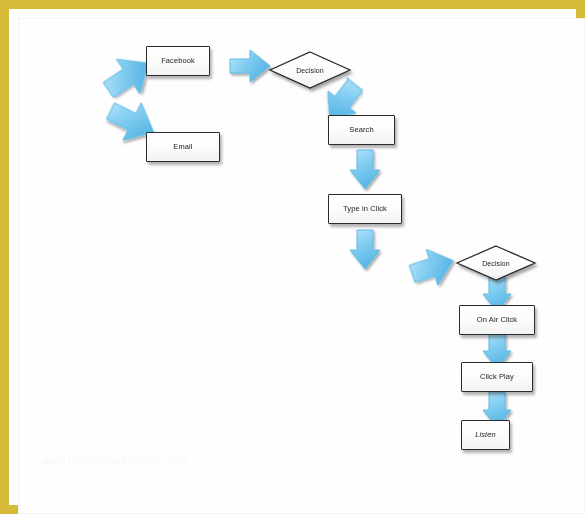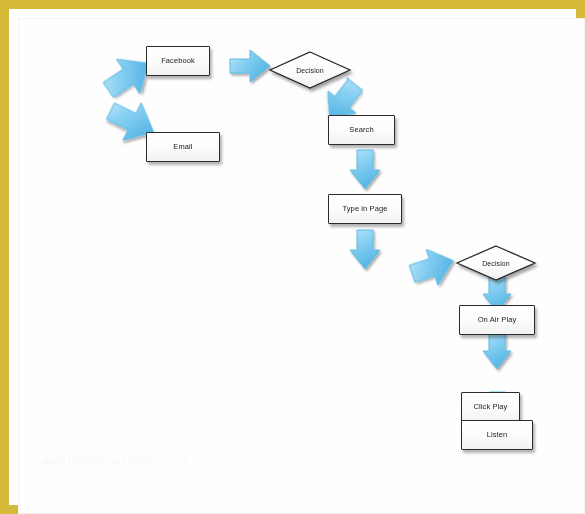--- a/index.html
+++ b/index.html
@@ -239,40 +239,40 @@
       </g>
     </svg>
     <div class="dlabel">Decision</div>
   </div>
 
   <div class="node process" style="left:328px; top:115px; width:67px; height:30px;">
     <span>Search</span>
   </div>
 
   <div class="node process" style="left:328px; top:194px; width:74px; height:30px;">
-    <span>Type in Page</span>
+    <span>Type in Click</span>
   </div>
 
 
   <div class="decision" style="left:455px; top:244px; width:82px; height:38px;">
     <svg width="82" height="38" viewBox="0 0 82 38">
       <g filter="url(#nshadow)">
         <polygon points="41,2 80,19 41,36 2,19" fill="url(#ngrad)" stroke="#242424" stroke-width="1.2"></polygon>
       </g>
     </svg>
     <div class="dlabel">Decision</div>
   </div>
 
   <div class="node process" style="left:459px; top:305px; width:76px; height:30px;">
-    <span>On Air Play</span>
-  </div>
-
-  <div class="node process" style="left:461px; top:362px; width:59px; height:30px;margin-top:30px;">
+    <span>On Air Click</span>
+  </div>
+
+  <div class="node process" style="left:461px; top:362px; width:72px; height:30px;">
     <span>Click Play</span>
   </div>
 
-  <div class="node process" style="left:461px; top:420px; width:72px; height:30px;">
+  <div class="node process" style="left:461px; top:420px; width:49px; height:30px;font-style:italic;">
     <span>Listen</span>
   </div>
 
   <div id="watermark">www.thetemplatemonkey.com</div>
 
 </div>
 
 </body></html>

